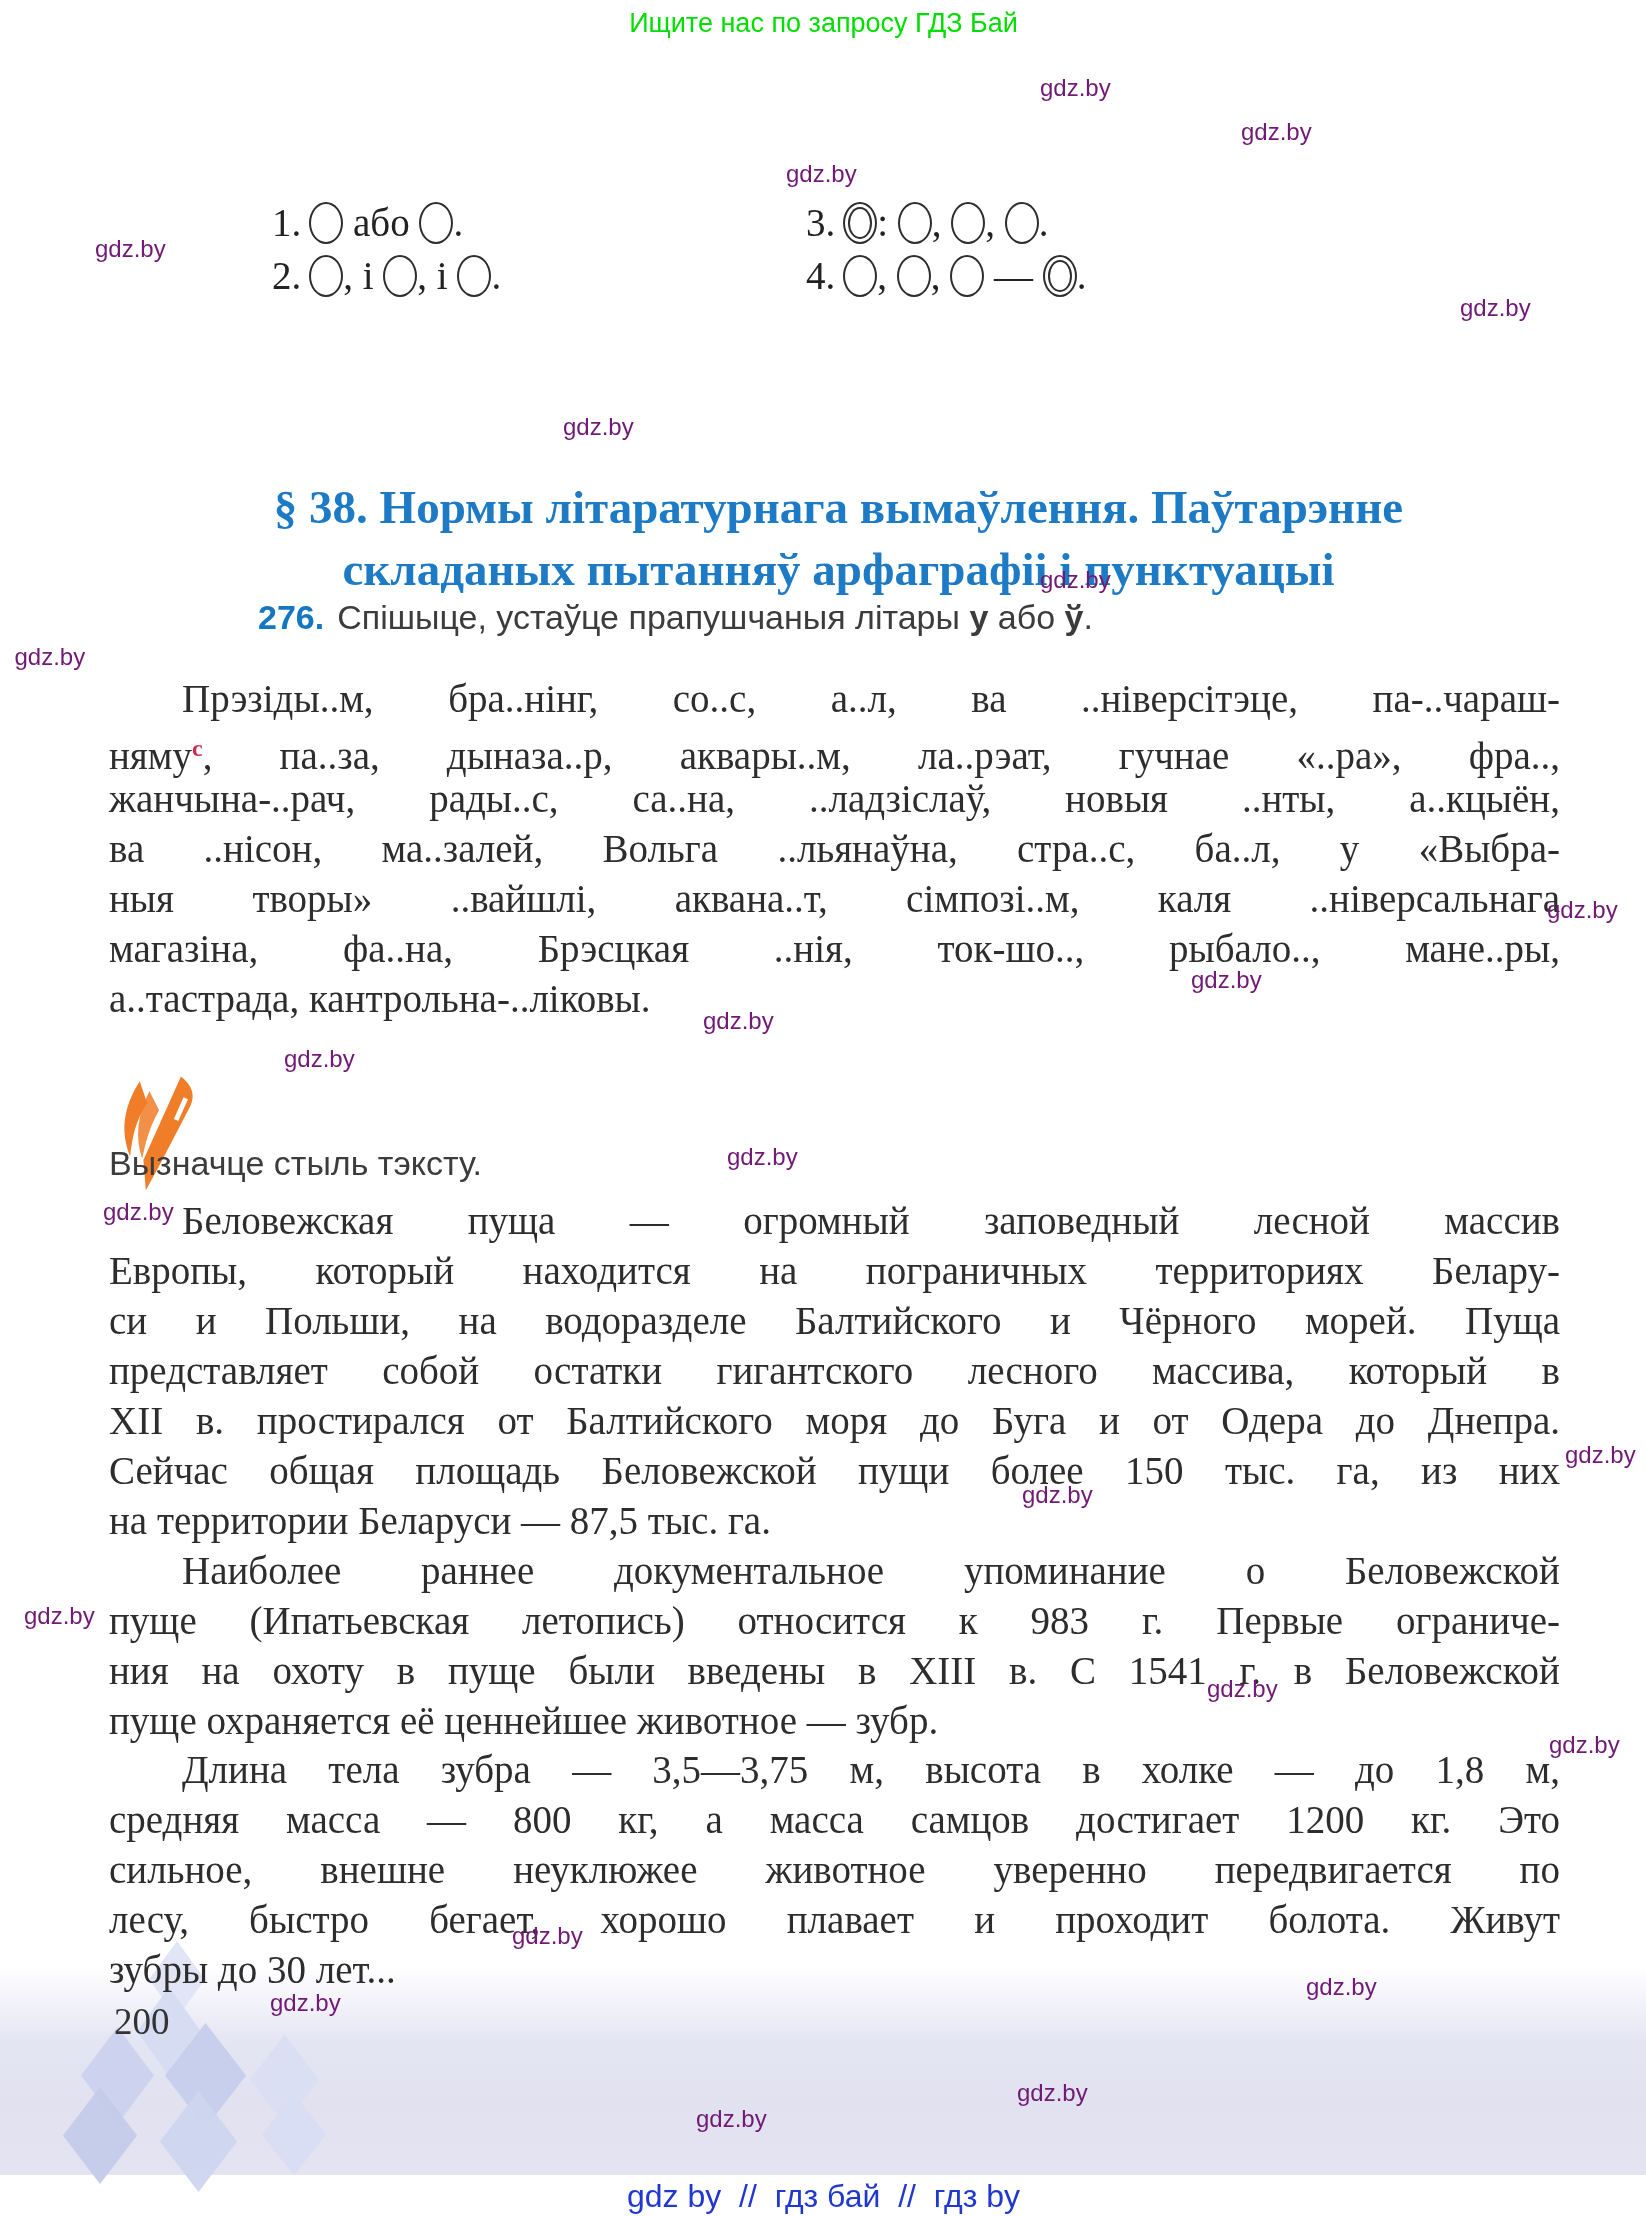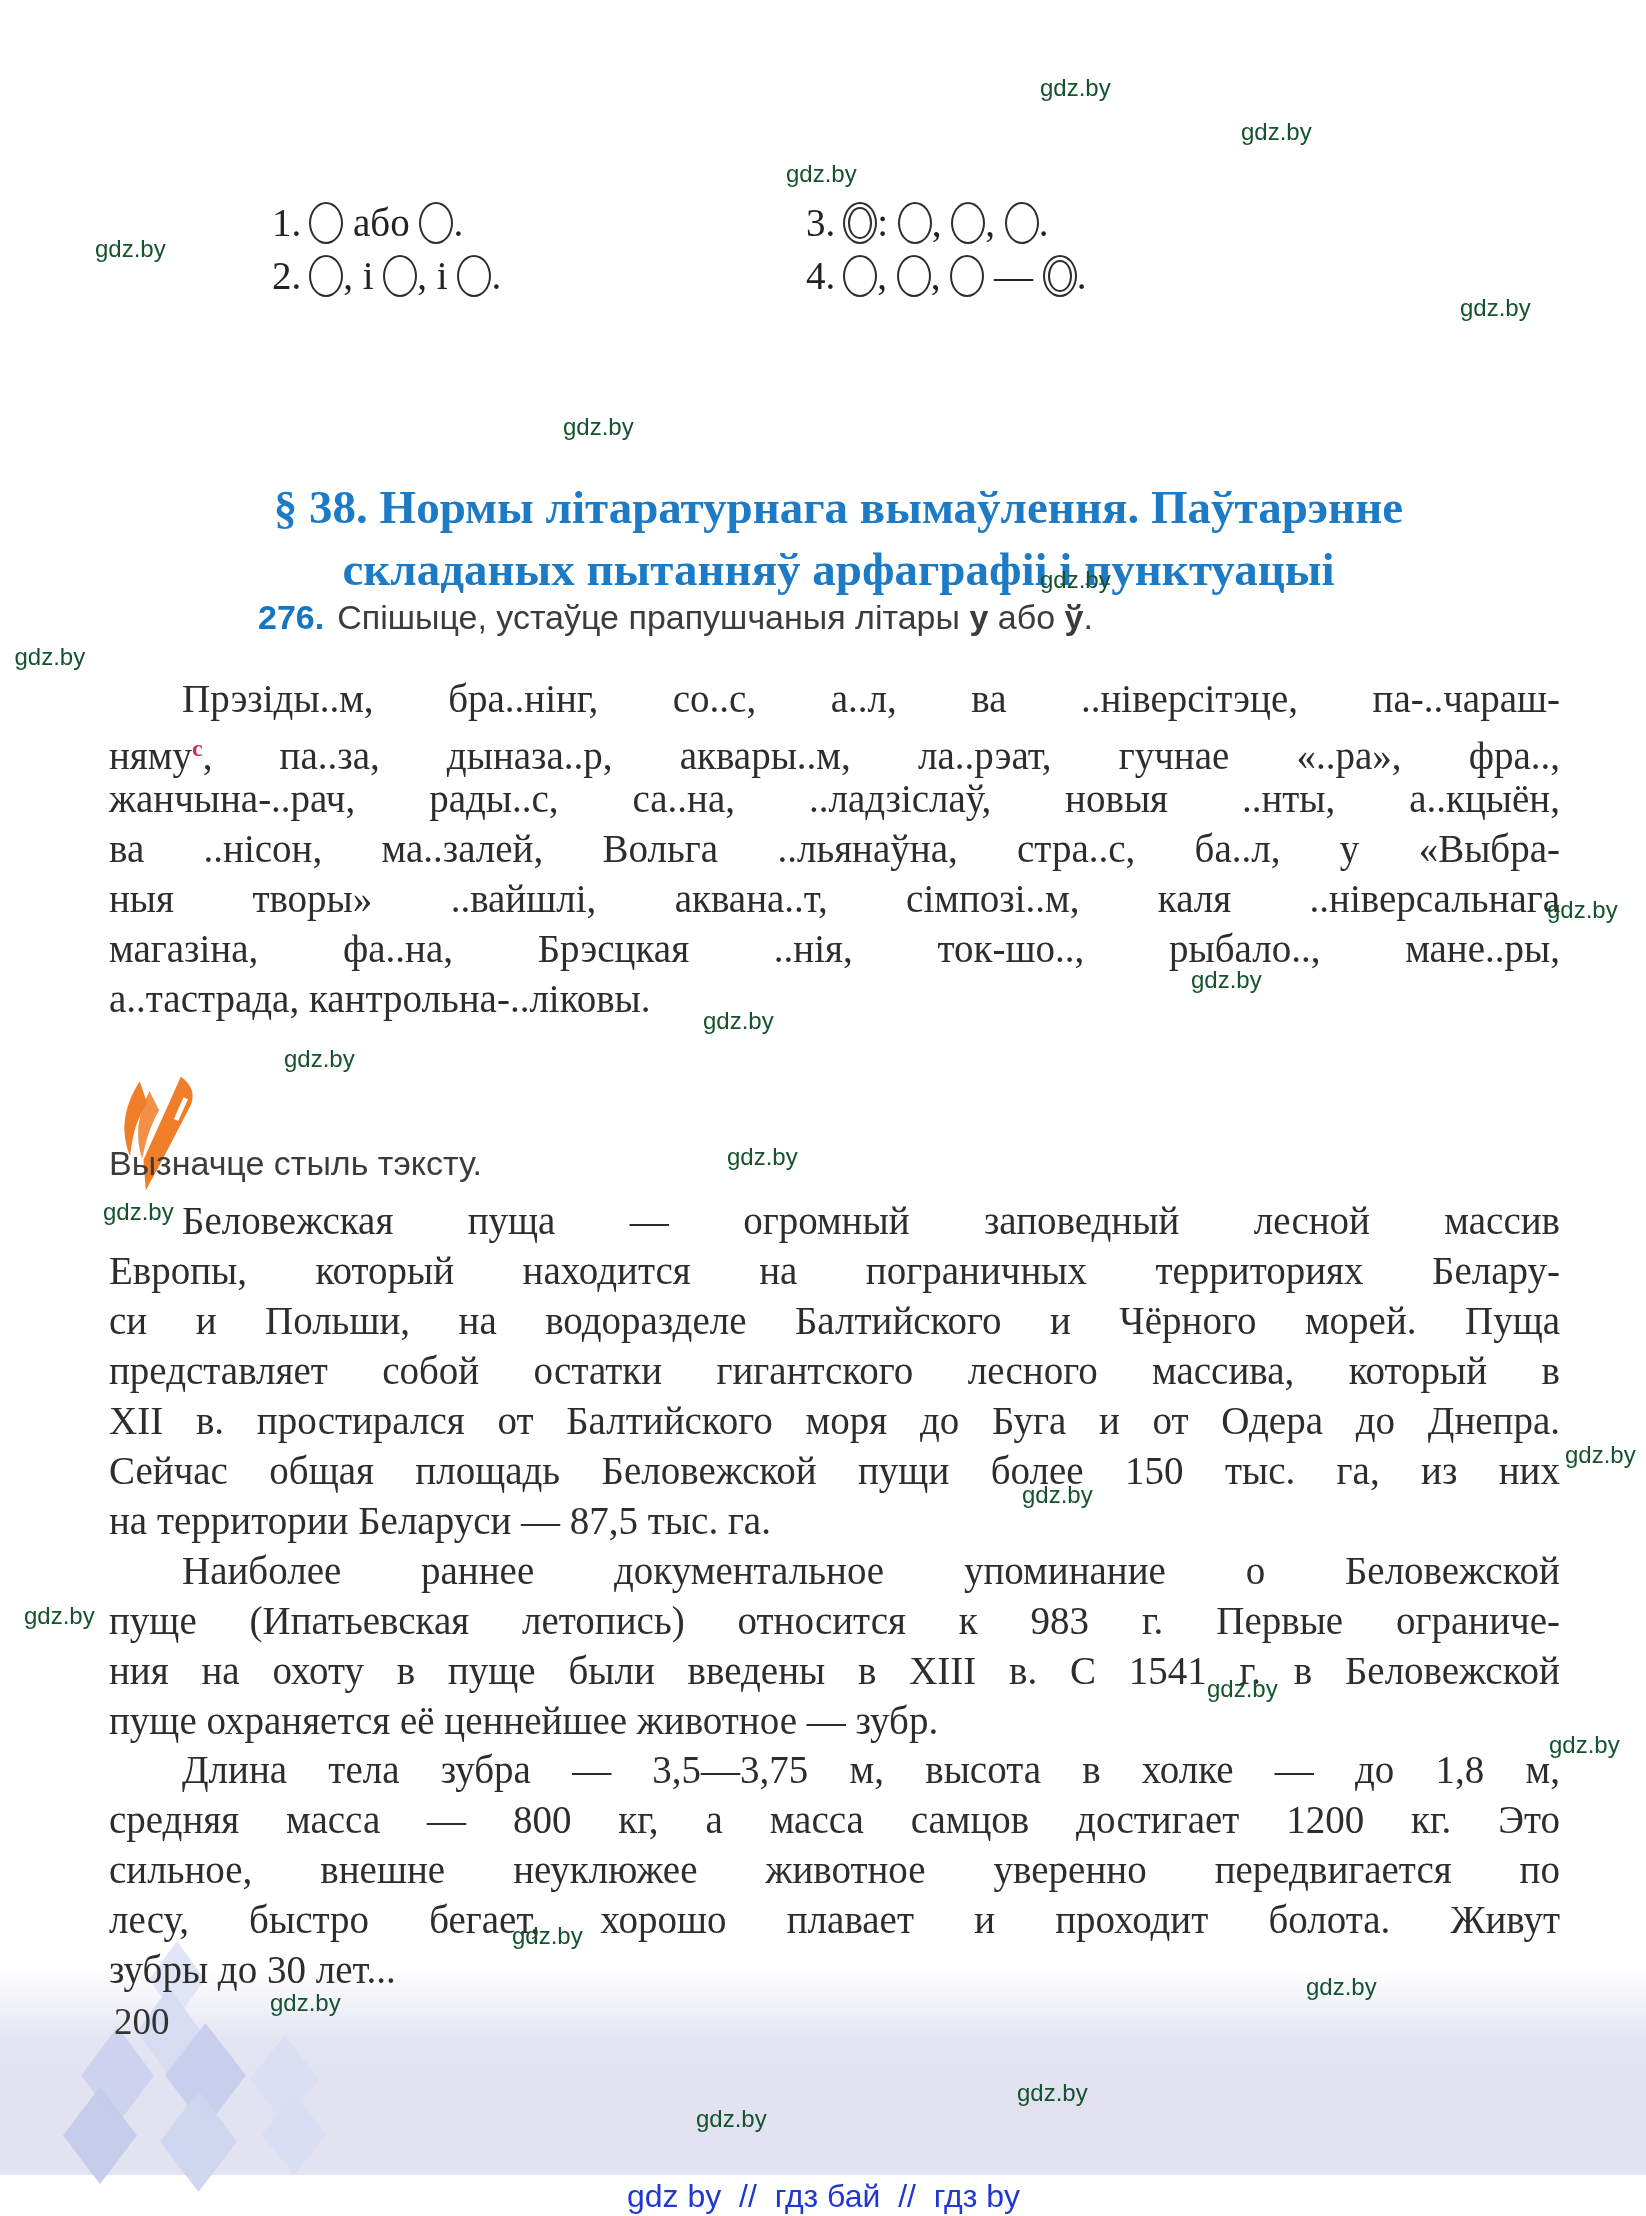--- a/index.html
+++ b/index.html
@@ -1,20 +1,20 @@
 <!DOCTYPE html>
 <html style="--promo: #00dd00; --exercise-number: #1577c2; --heading: #1d7ac5; --superscript: #d02a50; --pencil: #f07d28; --footer-links: #2138d0; --band: #e2e2f0;font-size:13px"><head>
 <meta charset="utf-8">
 <style>
   html,body{margin:0;padding:0;background:#fff;}
   #page{position:relative;width:1647px;height:2216px;background:#ffffff;overflow:hidden;
         font-family:"Liberation Serif",serif;}
   .promo{position:absolute;top:8px;left:0;width:100%;text-align:center;
          font-family:"Liberation Sans",sans-serif;font-size:27px;color:var(--promo,#00dd00);}
-  .wm{position:absolute;font-family:"Liberation Sans",sans-serif;font-size:24px;color:#14532d;white-space:nowrap;}
+  .wm{position:absolute;font-family:"Liberation Sans",sans-serif;font-size:24px;color:#701a75;white-space:nowrap;}
   .ex-head{position:absolute;white-space:nowrap;font-family:"Liberation Sans",sans-serif;
            font-size:34px;color:#3c3c3c;}
   .exnum{color:var(--exercise-number,#1577c2);font-weight:bold;
          font-family:"Liberation Sans",sans-serif;margin-right:13px;}
   .scheme{position:absolute;font-size:39px;color:#222;white-space:nowrap;
           font-family:"Liberation Serif",serif;}
   .snum{margin-right:8px;}
   .ci{display:inline-block;width:34px;height:42px;border:2.4px solid #2e2e2e;border-radius:50%;
       vertical-align:-8px;position:relative;box-sizing:border-box;background:#fff;}
   .ci.d::before{content:"";position:absolute;inset:3.2px;border:2.4px solid #2e2e2e;border-radius:50%;}
@@ -47,20 +47,21 @@
       <div class="diamond" style="left: 149px; top: 1941px; width: 56px; height: 77px; background: rgb(224, 228, 246);"></div>
       <div class="diamond" style="left: 137px; top: 1987px; width: 64px; height: 89px; background: rgb(213, 219, 241);"></div>
       <div class="diamond" style="left: 81px; top: 2027px; width: 73px; height: 97px; background: rgb(203, 210, 238);"></div>
       <div class="diamond" style="left: 165px; top: 2023px; width: 81px; height: 105px; background: rgb(198, 206, 236);"></div>
       <div class="diamond" style="left: 250px; top: 2035px; width: 69px; height: 89px; background: rgb(217, 222, 243);"></div>
       <div class="diamond" style="left: 63px; top: 2087px; width: 74px; height: 97px; background: rgb(195, 203, 233);"></div>
       <div class="diamond" style="left: 160px; top: 2091px; width: 77px; height: 101px; background: rgb(206, 213, 239);"></div>
       <div class="diamond" style="left: 262px; top: 2094px; width: 64px; height: 81px; background: rgb(216, 221, 243);"></div>
     </div>
 
+  <div class="promo">Ищите нас по запросу ГДЗ Бай</div>
 
 
   <div id="schemes">
       <div class="scheme" style="left: 272px; top: 200px; text-align: center;"><span class="snum">1.</span><span class="ci"></span><span> або </span><span class="ci"></span><span>.</span></div>
       <div class="scheme" style="left: 272px; top: 253px;"><span class="snum">2.</span><span class="ci"></span><span>, і </span><span class="ci"></span><span>, і </span><span class="ci"></span><span>.</span></div>
       <div class="scheme" style="left: 806px; top: 200px;"><span class="snum">3.</span><span class="ci d"></span><span>: </span><span class="ci"></span><span>, </span><span class="ci"></span><span>, </span><span class="ci"></span><span>.</span></div>
       <div class="scheme" style="left: 806px; top: 253px;"><span class="snum">4.</span><span class="ci"></span><span>, </span><span class="ci"></span><span>, </span><span class="ci"></span><span> — </span><span class="ci d"></span><span>.</span></div>
     </div>
 
   <h1 class="heading">

